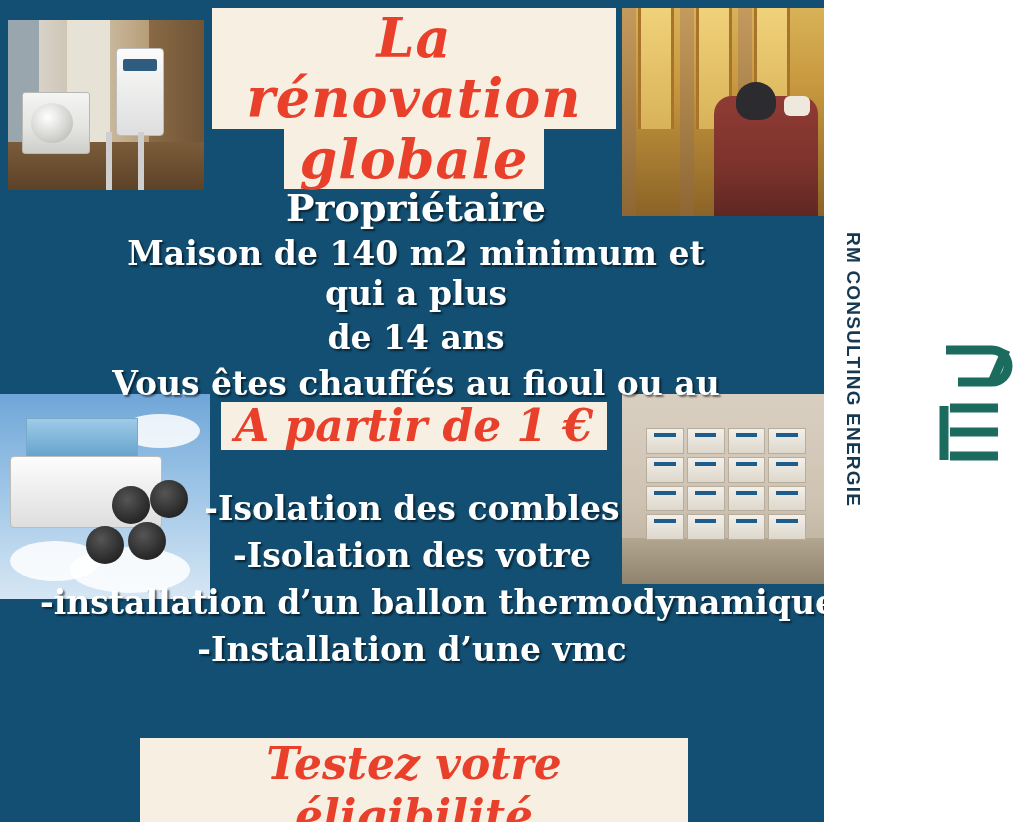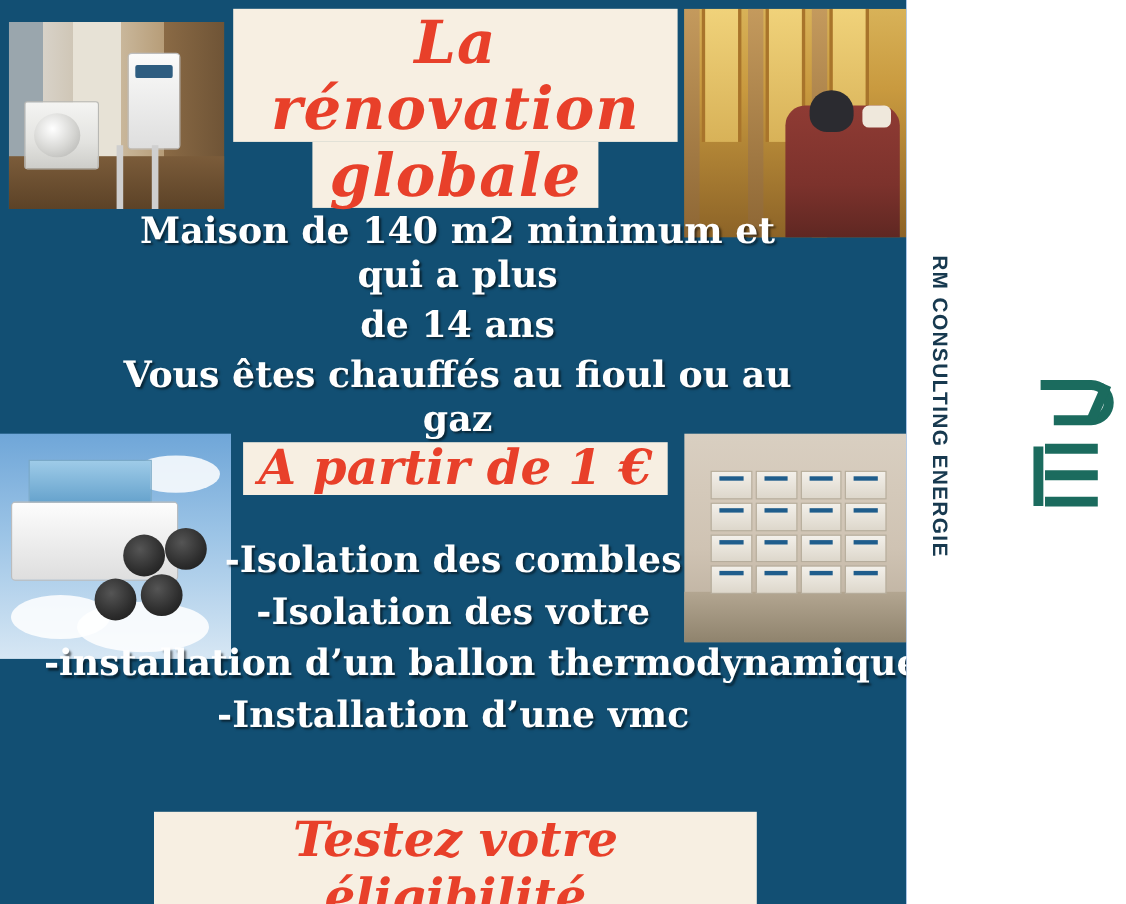--- a/index.html
+++ b/index.html
@@ -10,21 +10,21 @@
   body {
     width: 1024px;
     height: 822px;
     font-family: "Liberation Serif", serif;
     overflow: hidden;
   }
   .page {
     position: relative;
     width: 844px;
     height: 822px;
-    background: #3b82f6;
+    background: #000000;
   }
   
   .poster {
     position: absolute;
     left: 0;
     top: 0;
     width: 824px;
     height: 822px;
     background: #124f73;
     overflow: hidden;
@@ -374,20 +374,21 @@
     <div class="title-wrap">
       <div class="title-line">
         <span class="hl">La rénovation</span>
       </div>
       <div class="title-line">
         <span class="hl">globale</span>
       </div>
     </div>
 
     <div class="sub-block">
+      <div class="line-owner">Propriétaire</div>
       <div class="line-house">Maison de 140 m2 minimum et qui a plus</div>
       <div class="line-house">de 14 ans</div>
       <div class="line-fuel">Vous êtes chauffés au fioul ou au gaz</div>
     </div>
 
     <div class="price-wrap">
       <div class="price-text">
         <span class="hl">A partir de 1 €</span>
       </div>
     </div>

